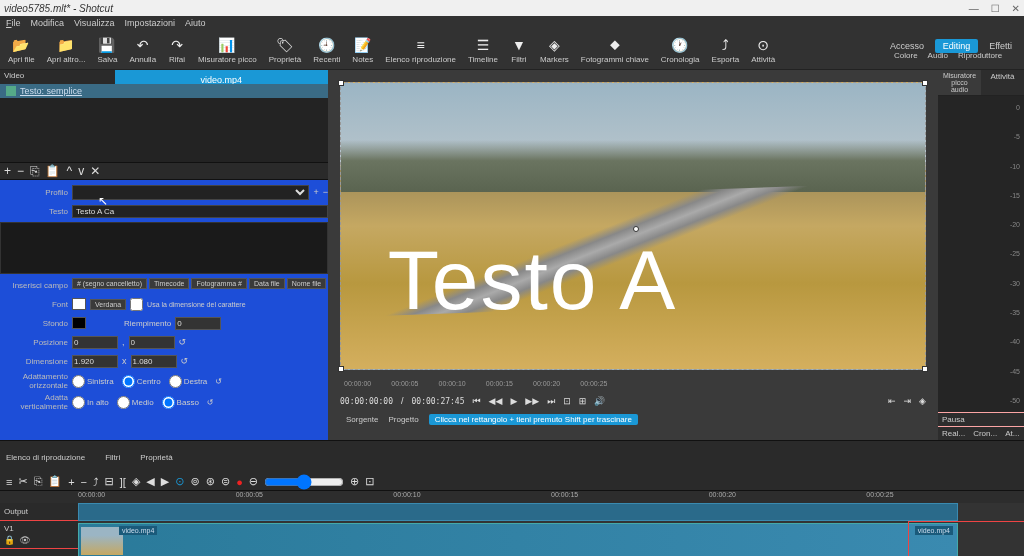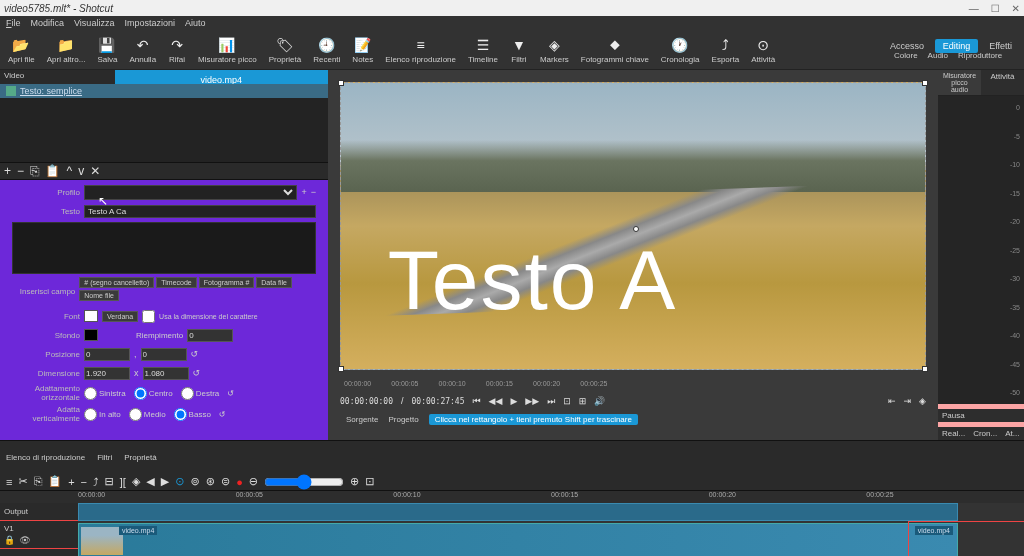--- a/index.html
+++ b/index.html
@@ -25,21 +25,21 @@
 
 .left-panel { width: 328px; background: #2d2d2d; display: flex; flex-direction: column; }
 .track-header { height: 20px; background: #1a98d6; color: #fff; display: flex; align-items: center; justify-content: center; font-size: 9px; }
 .filter-list { height: 78px; background: #232323; }
 .filter-item { display: flex; align-items: center; padding: 2px 6px; background: #3a6b85; color: #cde; font-size: 9px; gap: 4px; text-decoration: underline; }
 .filter-item .chk { width: 10px; height: 10px; background: #5a8; display: inline-block; }
 
 .filter-toolbar { height: 18px; background: #2a2a2a; display: flex; gap: 6px; padding: 0 4px; align-items: center; font-size: 12px; border-top: 1px solid #111; border-bottom: 1px solid #111; }
 .filter-toolbar span { cursor: pointer; color: #ddd; }
 
-.filter-form { padding: 4px 12px; background: #6d28d9; font-size: 9px; flex: 1; }
+.filter-form { padding: 4px 0; background: #1d4ed8; font-size: 9px; flex: 1; }
 .form-row { display: flex; align-items: center; gap: 4px; margin-bottom: 3px; min-height: 16px; }
 .form-label { width: 68px; text-align: right; color: #bbb; font-size: 8px; }
 .form-input { background: #222; border: 1px solid #444; color: #ddd; padding: 1px 3px; font-size: 8px; }
 .form-input.wide { flex: 1; }
 .text-area { width: 100%; height: 52px; background: #1a1a1a; border: 1px solid #333; padding: 2px; color: #ddd; font-size: 9px; margin-bottom: 3px; }
 .insert-row { display: flex; gap: 2px; flex-wrap: wrap; margin-bottom: 4px; }
 .insert-btn { background: #3a3a3a; border: 1px solid #555; padding: 1px 4px; font-size: 7px; color: #ccc; cursor: pointer; }
 .color-swatch { width: 14px; height: 12px; background: #fff; border: 1px solid #555; }
 .num-input { width: 46px; background: #333; border: 1px solid #555; color: #ddd; padding: 1px; font-size: 8px; }
 .radio-group { display: flex; gap: 8px; font-size: 8px; align-items: center; }
@@ -57,24 +57,24 @@
 .play-controls .tc { font-family: monospace; font-size: 8px; }
 .source-project { height: 18px; display: flex; gap: 10px; padding: 0 6px; align-items: center; font-size: 8px; }
 .source-project .hint { background: #1a98d6; color: #fff; padding: 1px 6px; border-radius: 2px; }
 
 .right-panel { width: 86px; background: #2d2d2d; display: flex; flex-direction: column; }
 .right-tab-row { display: flex; font-size: 8px; border-bottom: 1px solid #222; }
 .right-tab { padding: 2px 4px; flex: 1; text-align: center; }
 .right-tab.active { background: #3a3a3a; }
 .audio-meter { flex: 1; background: #252525; position: relative; }
 .meter-scale { position: absolute; right: 4px; top: 8px; bottom: 8px; display: flex; flex-direction: column; justify-content: space-between; font-size: 7px; color: #888; text-align: right; }
-.right-bottom { display: flex; font-size: 8px; border-top: 5px solid #fca5a5; }
+.right-bottom { display: flex; font-size: 8px; border-top: 1px solid #fca5a5; }
 .right-bottom div { padding: 2px 4px; }
 
-.bottom-tabs { height: 15px; background: #2a2a2a; display: flex; gap: 12px; padding: 16px 6px; align-items: center; font-size: 8px; border-top: 1px solid #111; }
+.bottom-tabs { height: 15px; background: #2a2a2a; display: flex; gap: 20px; padding: 16px 6px; align-items: center; font-size: 8px; border-top: 1px solid #111; }
 
 .timeline-panel { height: 95px; background: #2d2d2d; display: flex; flex-direction: column; }
 .timeline-toolbar { height: 18px; display: flex; align-items: center; gap: 6px; padding: 0 6px; font-size: 11px; background: #2a2a2a; border-bottom: 1px solid #111; }
 .timeline-toolbar span { cursor: pointer; color: #ddd; }
 .timeline-toolbar .rec { color: #e22; }
 .timeline-ruler { height: 12px; display: flex; font-size: 7px; color: #aaa; padding-left: 78px; }
 .timeline-ruler span { width: 168px; }
 .timeline-tracks { flex: 1; display: flex; }
 .track-labels { width: 78px; background: #2a2a2a; }
 .track-label { height: 28px; border-bottom: 1px solid #ef4444; padding: 2px 4px; font-size: 8px; display: flex; flex-direction: column; justify-content: space-around; }

